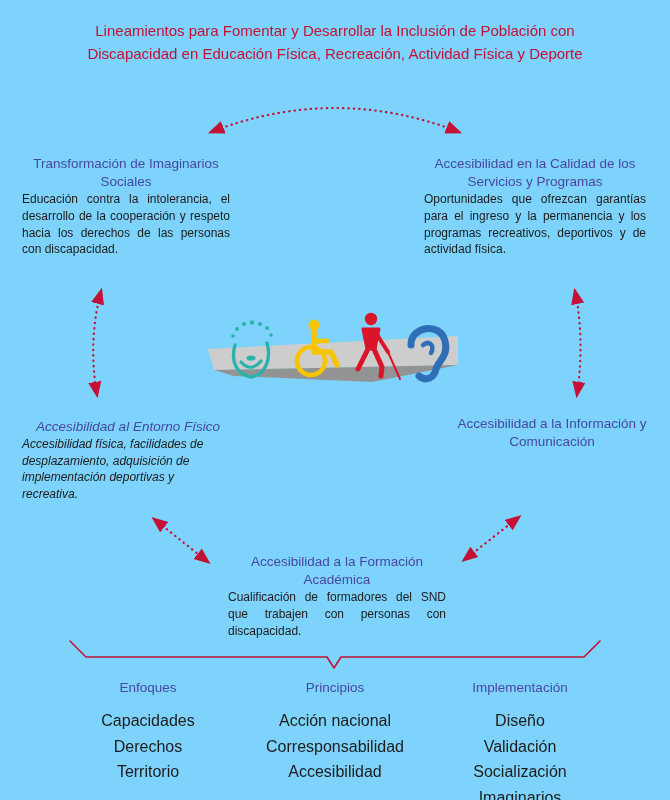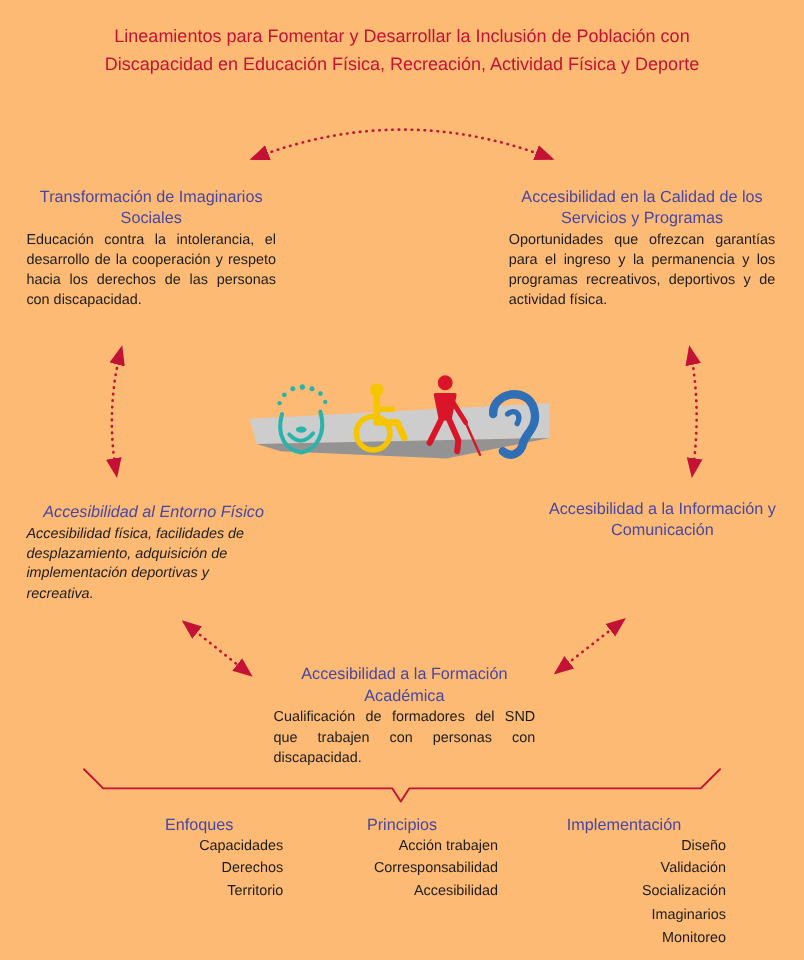--- a/index.html
+++ b/index.html
@@ -3,39 +3,39 @@
 <meta charset="utf-8">
 <style>
   :root{
     --red:#c31235;
     --blue:#4747a3;
     --ink:#1c1c1c;
   }
   *{margin:0;padding:0;box-sizing:border-box;}
   body{background:#e8e8e8;font-family:"Liberation Sans",sans-serif;}
   .canvas{
-    position:relative;width:670px;height:800px;background:#fdba74;
+    position:relative;width:670px;height:800px;background:#7dd3fc;
     margin:0 auto;overflow:hidden;color:var(--ink);
   }
   .title{
     position:absolute;left:75px;top:20px;width:520px;
     text-align:center;color:var(--red);font-size:15px;line-height:1.5;
   }
   .node{position:absolute;}
   .node-heading{
     color:var(--blue);font-size:13.5px;line-height:1.35;text-align:center;
   }
   .node-body{
     font-size:12px;line-height:1.38;color:var(--ink);
     text-align:justify;
   }
   .node-body.left{text-align:left;}
   .arrow-svg,.graphic-svg,.brace-svg{position:absolute;display:block;}
   .columns-heading{color:var(--blue);font-size:13.5px;text-align:center;}
-  .col-items{text-align:right;font-size:12px;line-height:1.6;color:var(--ink);}
+  .col-items{margin-top:13px;text-align:center;font-size:16px;line-height:1.6;color:var(--ink);}
   .col-items span{display:block;}
 </style>
 </head>
 <body>
 
 <div class="canvas">
 
   <div class="title">Lineamientos para Fomentar y Desarrollar la Inclusión de Población con Discapacidad en Educación Física, Recreación, Actividad Física y Deporte</div>
 
   <svg class="arrow-svg" style="left:195px;top:96px;" width="280" height="46" viewBox="0 0 280 46">
@@ -146,33 +146,33 @@
 
   <div class="node" style="left:228px;top:553px;width:218px;">
     <div class="node-heading" style="width:190px;margin:0 auto;">Accesibilidad a la Formación Académica</div>
     <div class="node-body">Cualificación de formadores del SND que trabajen con personas con discapacidad.</div>
   </div>
 
   <svg class="brace-svg" style="left:60px;top:636px;" width="550" height="38" viewBox="0 0 550 38">
     <path d="M10,5 L26,21 L267,21 L274,32 L281,21 L524,21 L540,5" fill="none" stroke="#c31235" stroke-width="1.6" stroke-linejoin="round" stroke-linecap="round"></path>
   </svg>
 
-  <div class="node" style="left:96px;top:680px;width:140px;">
+  <div class="node" style="left:78px;top:680px;width:140px;">
     <div class="columns-heading">Enfoques</div>
     <div class="col-items">
       <span>Capacidades</span>
       <span>Derechos</span>
       <span>Territorio</span>
     </div>
   </div>
 
   <div class="node" style="left:255px;top:680px;width:160px;">
     <div class="columns-heading">Principios</div>
     <div class="col-items">
-      <span>Acción trabajen</span>
+      <span>Acción nacional</span>
       <span>Corresponsabilidad</span>
       <span>Accesibilidad</span>
     </div>
   </div>
 
   <div class="node" style="left:435px;top:680px;width:170px;">
     <div class="columns-heading">Implementación</div>
     <div class="col-items">
       <span>Diseño</span>
       <span>Validación</span>

